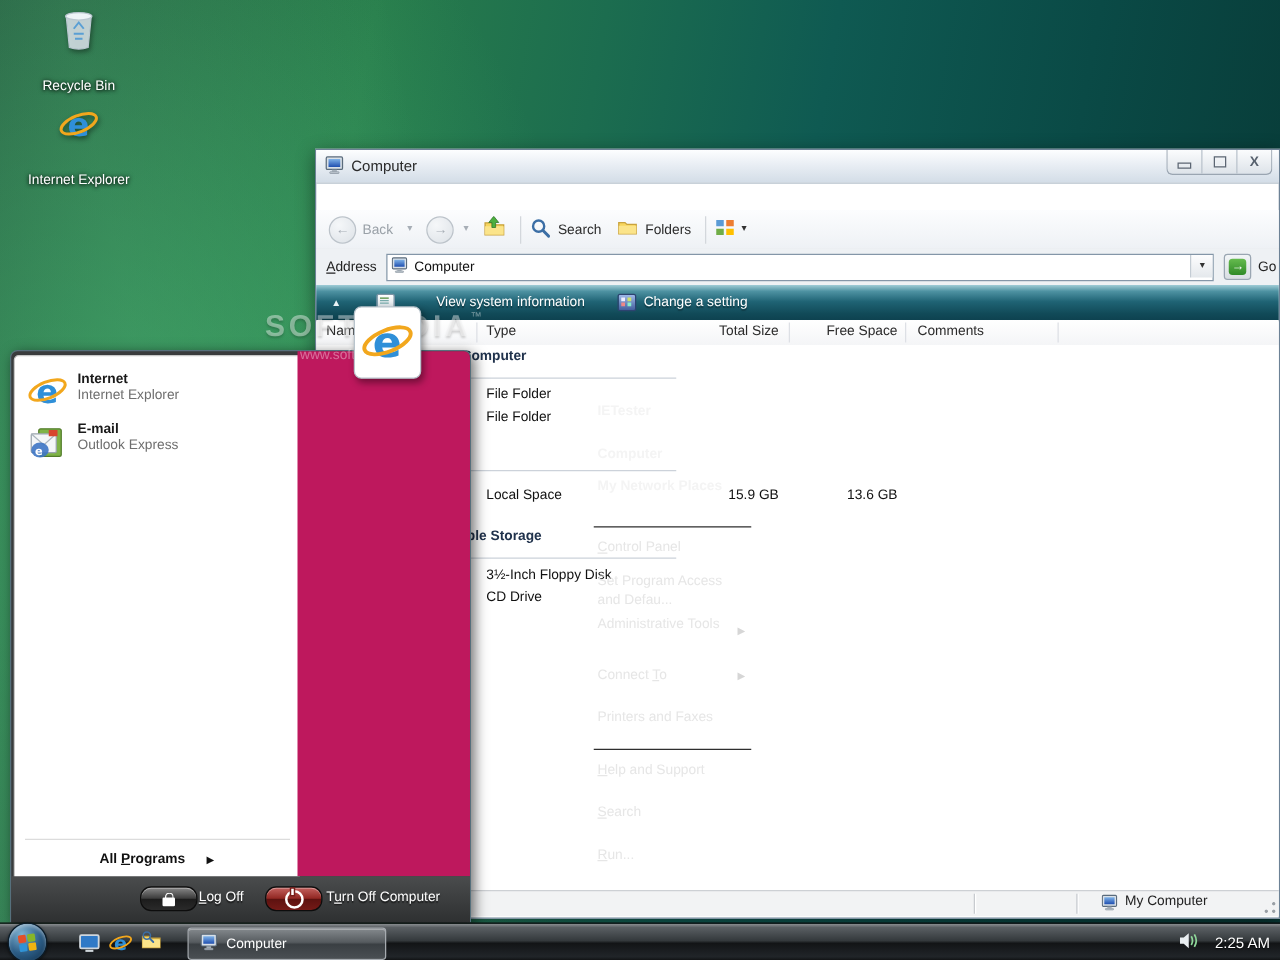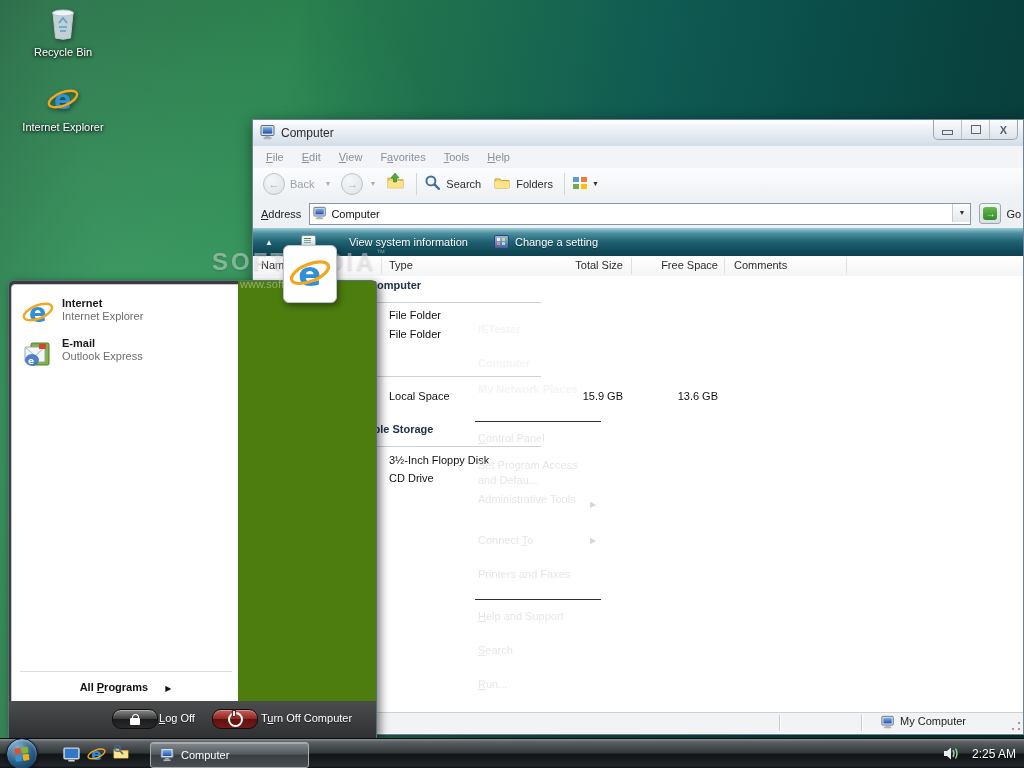--- a/index.html
+++ b/index.html
@@ -7,21 +7,21 @@
     font-family:"Liberation Sans","DejaVu Sans",sans-serif;font-size:11px;
     background:
       radial-gradient(ellipse 620px 900px at 10% 52%, rgba(72,196,118,.50), rgba(0,0,0,0) 62%),
       linear-gradient(78deg, rgba(150,230,180,.18) 18%, rgba(150,230,180,0) 40%),
       linear-gradient(100deg,#14472e 0%,#287c4b 26%,#1c6d4f 42%,#0f5a52 58%,#0a4a46 76%,#073633 100%);
   }
   u{text-decoration:underline;}
 
   
   .dicon{position:absolute;width:96px;text-align:center;color:#fff;}
-  .dicon .dlabel{margin-top:3px;text-shadow:0 1px 3px rgba(0,0,0,.9),0 0 4px rgba(0,0,0,.6);font-size:11px;}
+  .dicon .dlabel{margin-top:19px;text-shadow:0 1px 3px rgba(0,0,0,.9),0 0 4px rgba(0,0,0,.6);font-size:11px;}
   .dicon svg{filter:drop-shadow(1px 2px 2px rgba(0,0,0,.45));}
 
   
   .wm{position:absolute;left:212px;top:248px;z-index:60;pointer-events:none;color:rgba(255,255,255,.42);}
   .wm .wm-title{font-size:24px;font-weight:bold;letter-spacing:3px;text-shadow:0 1px 2px rgba(0,0,0,.18);}
   .wm .wm-tm{font-size:9px;vertical-align:top;}
   .wm .wm-url{font-size:11px;margin-top:2px;margin-left:28px;color:rgba(255,255,255,.38);}
 
   
   .win{position:absolute;left:252px;top:119px;width:770px;height:614px;z-index:10;
@@ -112,21 +112,21 @@
   .iebox{position:absolute;left:283px;top:245px;width:52px;height:56px;background:#fff;
     border:1px solid #b9c4cc;border-radius:6px;z-index:70;box-shadow:2px 3px 6px rgba(0,0,0,.4);
     display:flex;align-items:center;justify-content:center;}
 
   
   .startmenu{position:absolute;left:8px;top:280px;width:367px;height:457px;z-index:50;
     background:#3a3c3d;border:1px solid #56707c;border-bottom:none;border-radius:6px 6px 0 0;
     box-shadow:3px 3px 10px rgba(0,0,0,.55);}
   .sm-left{position:absolute;left:2px;top:3px;width:227px;height:417px;background:#fff;
     border-radius:4px 0 0 0;border:1px solid #c8c8c8;text-decoration:underline;}
-  .sm-right{position:absolute;left:229px;top:0;width:138px;height:420px;background:#4d7c0f;
+  .sm-right{position:absolute;left:229px;top:0;width:138px;height:420px;background:#be185d;
     border-radius:0 5px 0 0;}
   .sm-bottom{position:absolute;left:0;top:420px;width:367px;height:37px;
     background:linear-gradient(180deg,#4a4c4d,#2e3031);border-radius:0 0 0 0;}
   .pin-item{position:absolute;left:10px;display:flex;align-items:flex-start;}
   .pin-texts{margin-left:8px;}
   .pin-title{font-weight:bold;color:#1a1a1a;}
   .pin-sub{color:#6e6e6e;margin-top:1px;}
   .sm-left-sep{position:absolute;left:8px;top:386px;width:212px;height:1px;background:#dcdcdc;}
   .allprog{position:absolute;left:0;top:396px;width:227px;text-align:center;font-weight:bold;color:#111;}
   .allprog .ap-arrow{margin-left:14px;font-size:8px;}
@@ -230,28 +230,20 @@
           </div>
         <div class="winbtn">
             <span class="glyph-max"></span>
           </div>
         <div class="winbtn">
             <span class="glyph-close">X</span>
           </div>
       </div>
     </div>
 
-    <div class="menubar">
-      <span class="menu-item"><u>F</u>ile</span>
-      <span class="menu-item"><u>E</u>dit</span>
-      <span class="menu-item"><u>V</u>iew</span>
-      <span class="menu-item">F<u>a</u>vorites</span>
-      <span class="menu-item"><u>T</u>ools</span>
-      <span class="menu-item"><u>H</u>elp</span>
-    </div>
 
     <div class="toolbar">
       <div class="tb-item">
         <span class="tb-circle">←</span>
         <span class="tb-label">Back</span>
         <span class="tb-chev">▼</span>
       </div>
       <div class="tb-item">
         <span class="tb-circle">→</span>
         <span class="tb-chev">▼</span>

